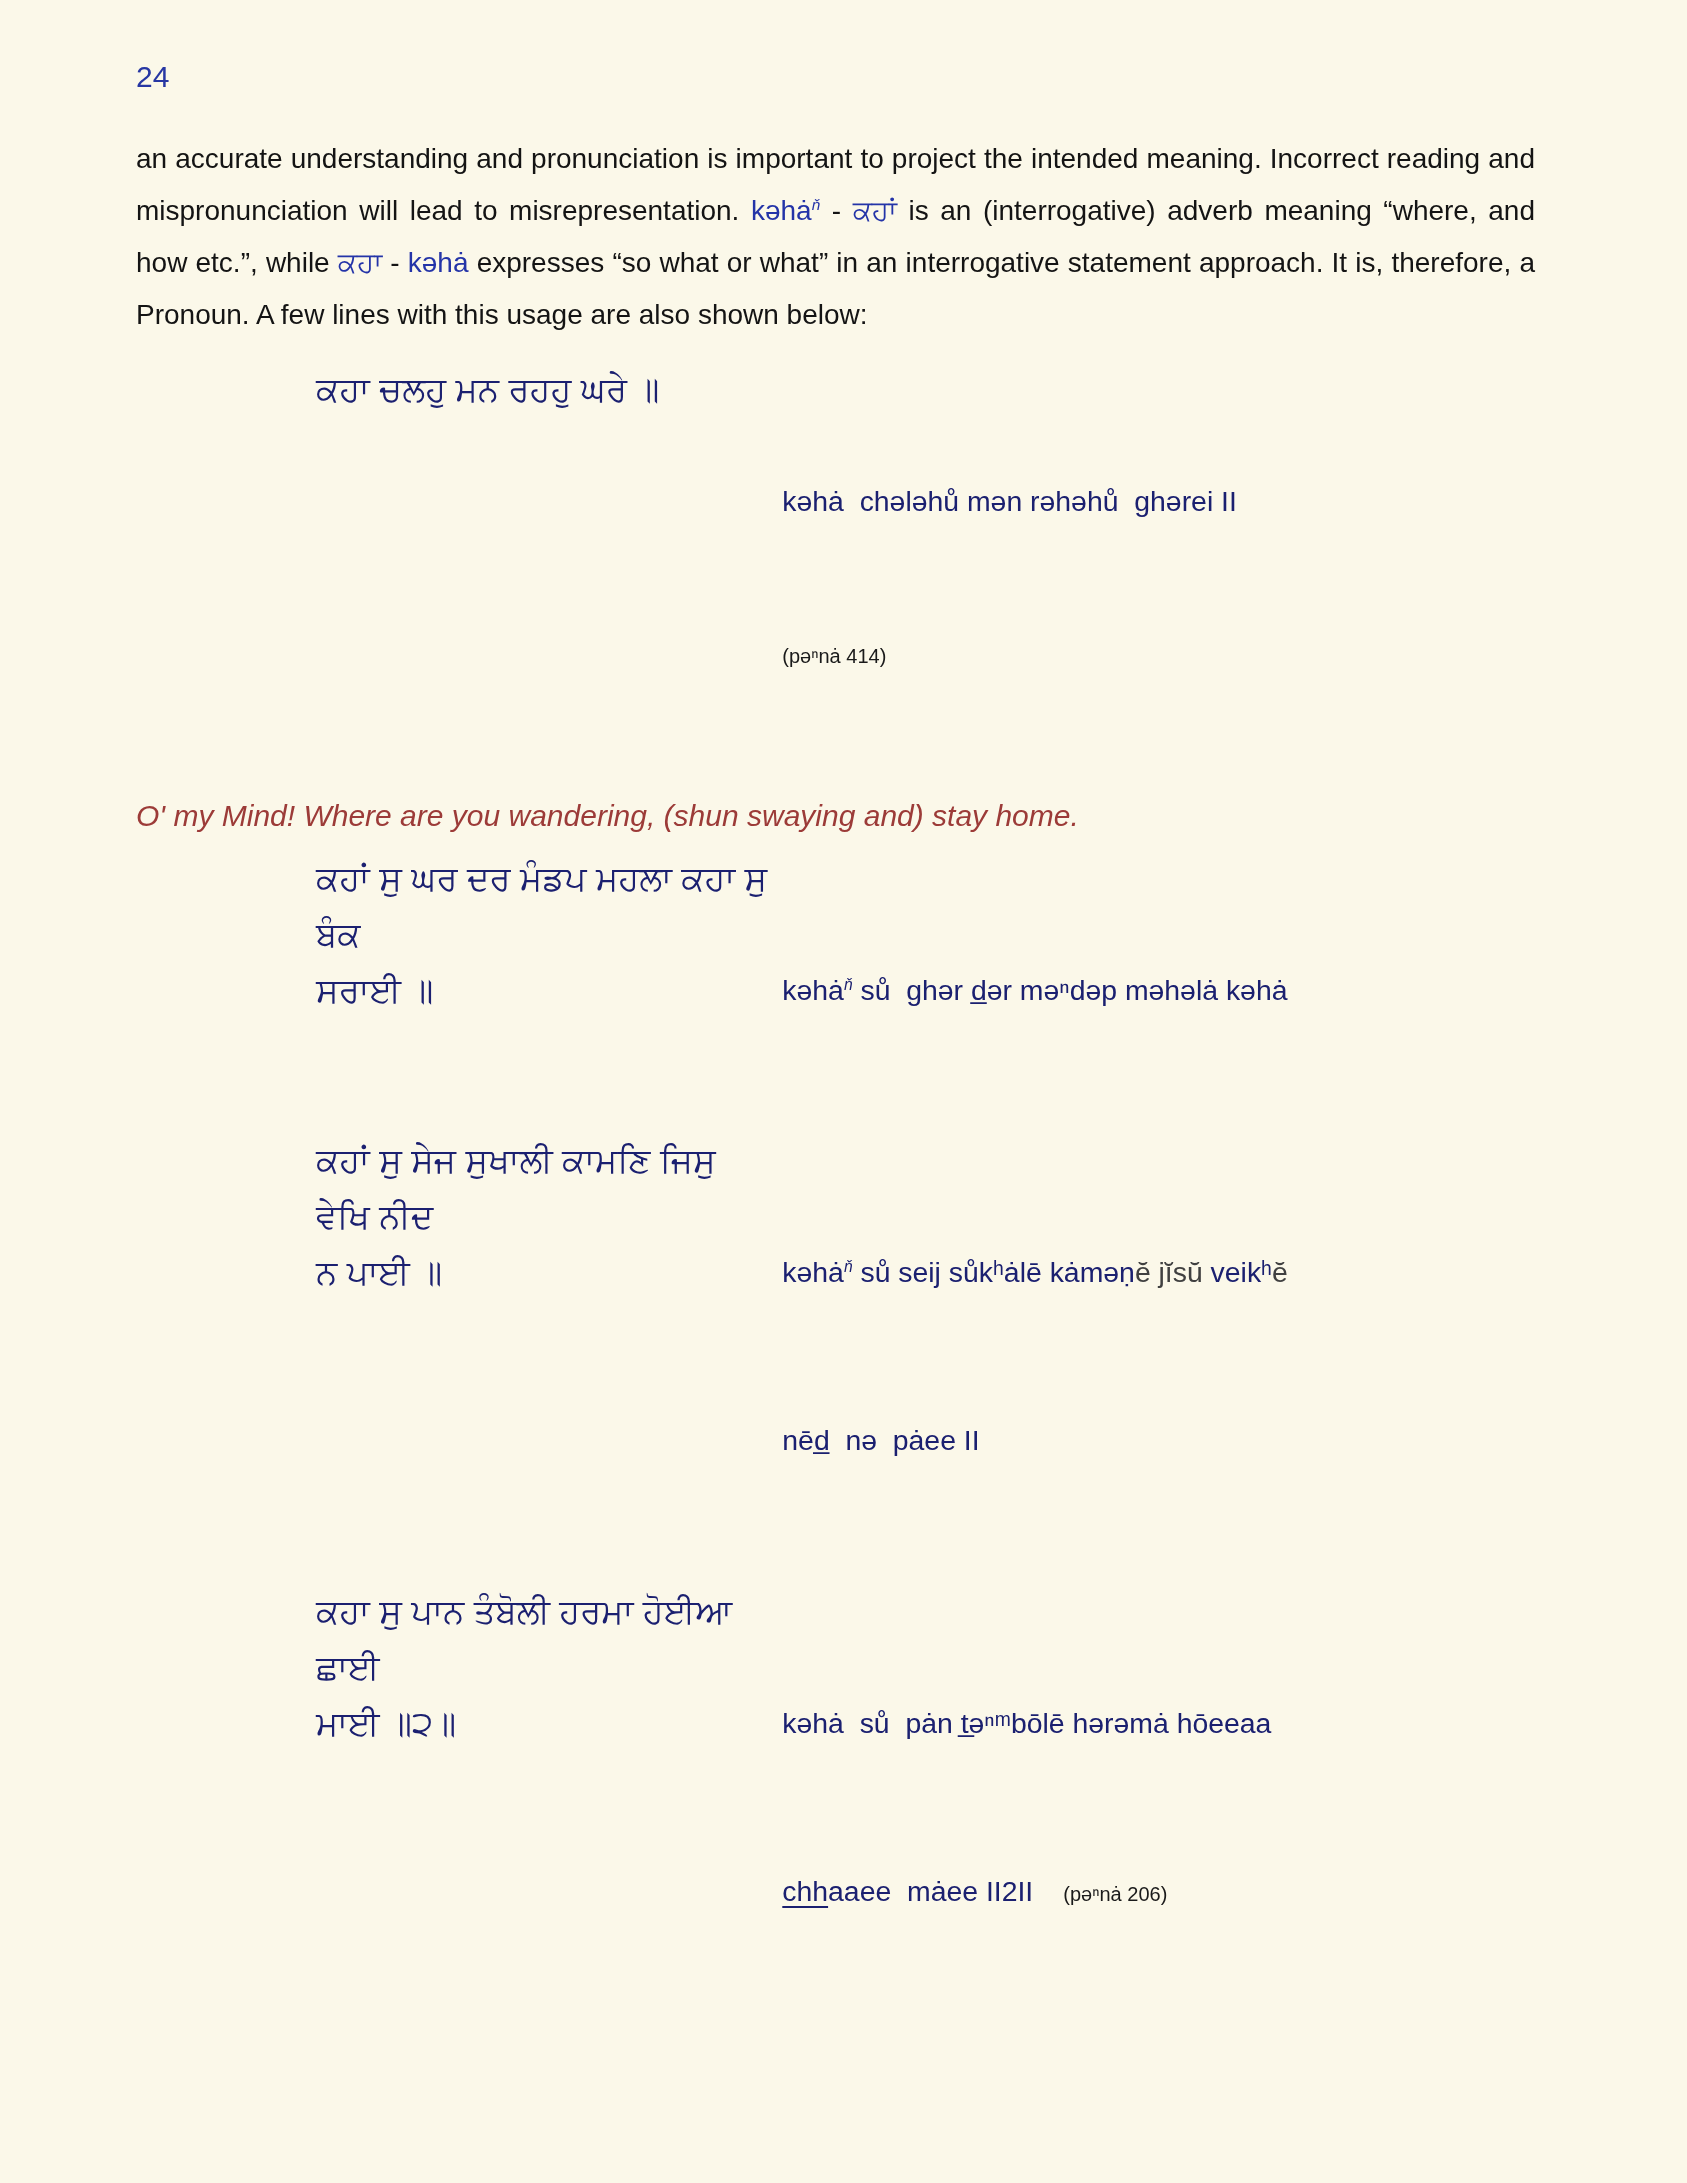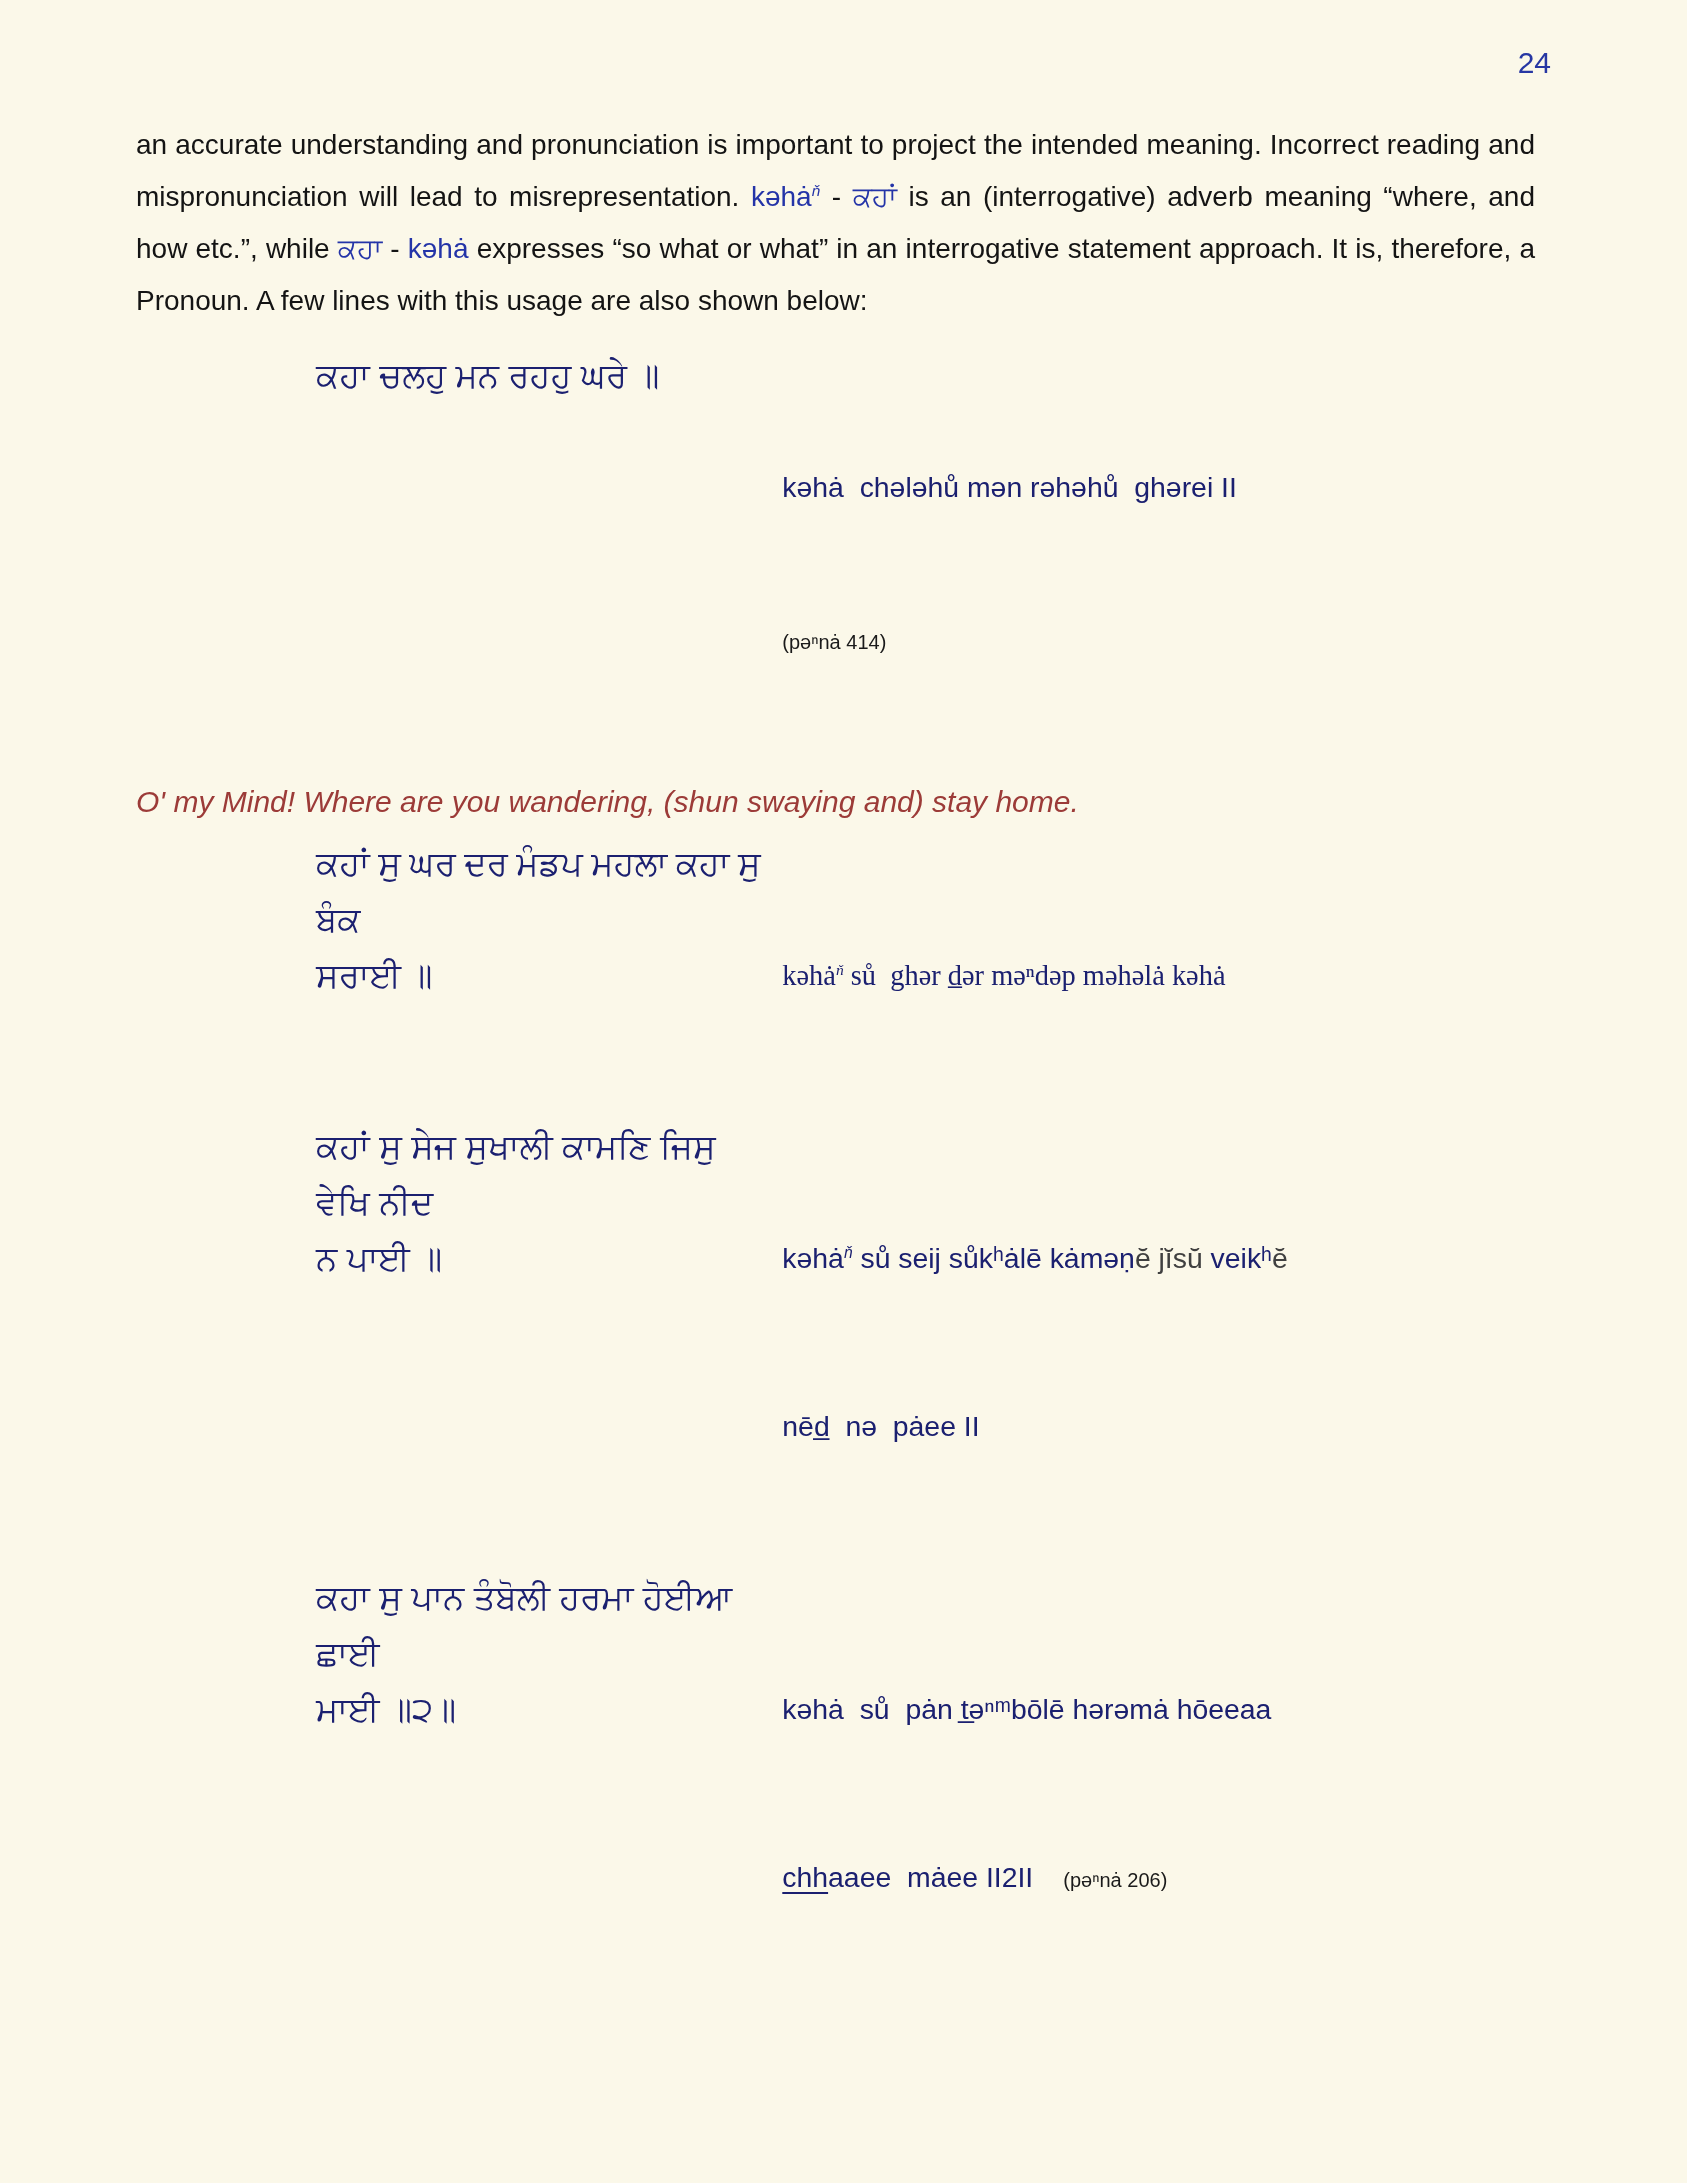--- a/index.html
+++ b/index.html
@@ -1,18 +1,18 @@
 <!DOCTYPE html>
 <html style="font-size:10.6px"><head>
 <meta charset="utf-8">
 <style>
   html,body{margin:0;padding:0;background:#e8e8e8;}
   .page{width:1687px;height:2183px;background:#FBF8E9;font-family:"Liberation Sans",sans-serif;color:#141414;overflow:hidden;position:relative;margin:0 auto;}
   .content{padding:0 136px;}
-  .pagenum{padding-top:44px;text-align:right;font-size:30px;line-height:38px;color:#2737A3;}
+  .pagenum{padding-top:58px;text-align:left;font-size:30px;line-height:38px;color:#2737A3;}
   .body-par{font-size:28px;line-height:52px;text-align:justify;margin:37px 16px 0 0;}
   .blue{color:#2434A8;}
   .vrow{display:flex;align-items:flex-start;}
   .vgur{flex:none;width:457px;margin-left:180px;font-size:34px;line-height:56px;color:#1B2070;}
   .vtr{flex:1;margin-left:9.3px;font-size:28.4px;line-height:56px;color:#1B2070;white-space:pre-wrap;}
   .panna{font-size:20px;color:#1a1a1a;line-height:30px;font-style:normal;white-space:normal;}
   .panna-inl{display:inline;font-size:20px;color:#1a1a1a;margin-left:30px;white-space:normal;}
   .sup{vertical-align:super;font-size:55%;font-style:italic;line-height:0;}
   .ul{text-decoration:underline;text-underline-offset:5.3px;text-decoration-thickness:2px;}
   .gray{color:#404040;}
@@ -33,21 +33,21 @@
         <div>ਕਹਾ ਚਲਹੁ ਮਨ ਰਹਹੁ ਘਰੇ ॥</div>
       </div>
       <div class="vtr">
         <div><span>kəhȧ  chələhů mən rəhəhů  ghərei II</span></div>
         <div class="panna">(pəⁿnȧ 414)</div>
       </div>
     </div>
 
     <p class="trans">O' my Mind! Where are you wandering, (shun swaying and) stay home.</p>
 
-    <div class="vrow" style="margin-top:8px;font-family:Liberation Serif, serif;">
+    <div class="vrow" style="margin-top:8px;">
       <div class="vgur">
         <div>ਕਹਾਂ ਸੁ ਘਰ ਦਰ ਮੰਡਪ ਮਹਲਾ ਕਹਾ ਸੁ ਬੰਕ</div>
         <div>ਸਰਾਈ ॥</div>
       </div>
       <div class="vtr">
         <div><span>kəhȧ</span><span class="sup">ň</span><span> sů  ghər d̲ər məⁿdəp məhəlȧ kəhȧ</span></div>
       </div>
     </div>
 
     <div class="vrow" style="margin-top:2.6px;">

